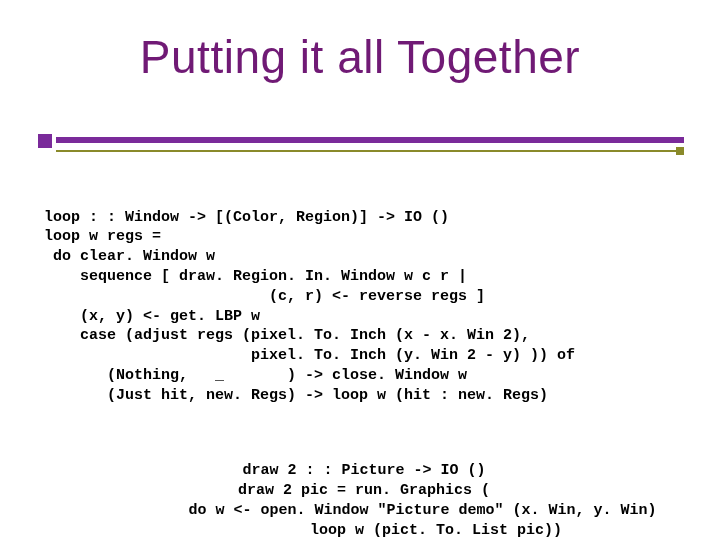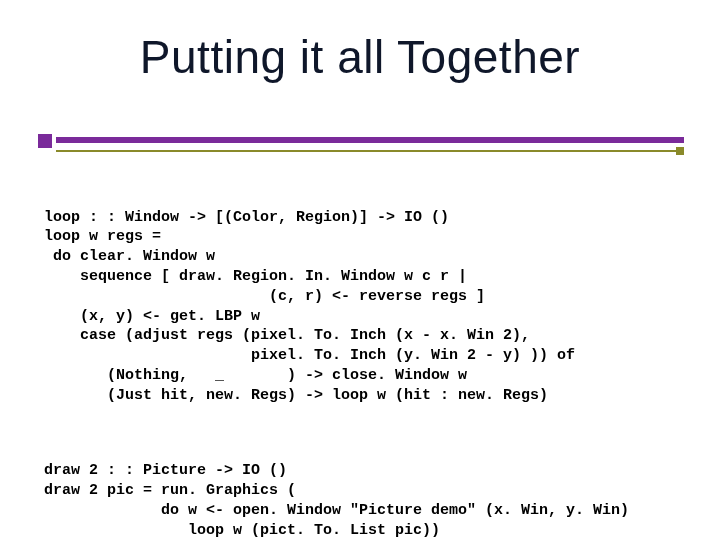--- a/index.html
+++ b/index.html
@@ -18,21 +18,21 @@
     box-sizing: border-box;
   }
   .title {
     position: absolute;
     top: 30px;
     left: 0;
     right: 0;
     text-align: center;
     font-family: 'Gill Sans', 'Gill Sans MT', 'Trebuchet MS', Verdana, sans-serif;
     font-size: 46px;
-    color: #0f172a;
+    color: #701a75;
     letter-spacing: 0.5px;
   }
   .decor {
     position: absolute;
     top: 128px;
     left: 38px;
     right: 36px;
     height: 24px;
   }
   .decor .purple-square {
@@ -74,20 +74,21 @@
     right: 36px;
     font-family: 'Courier New', Courier, monospace;
     font-size: 15px;
     font-weight: bold;
     line-height: 1.32;
     color: #000;
     white-space: pre;
   }
   .code .block2 {
     margin-top: 16px;
+    text-align: center;
   }
 </style>
 </head>
 <body>
 
 <div class="slide">
   <div class="title">Putting it all Together</div>
 
   <div class="decor">
     <div class="purple-square"></div>

